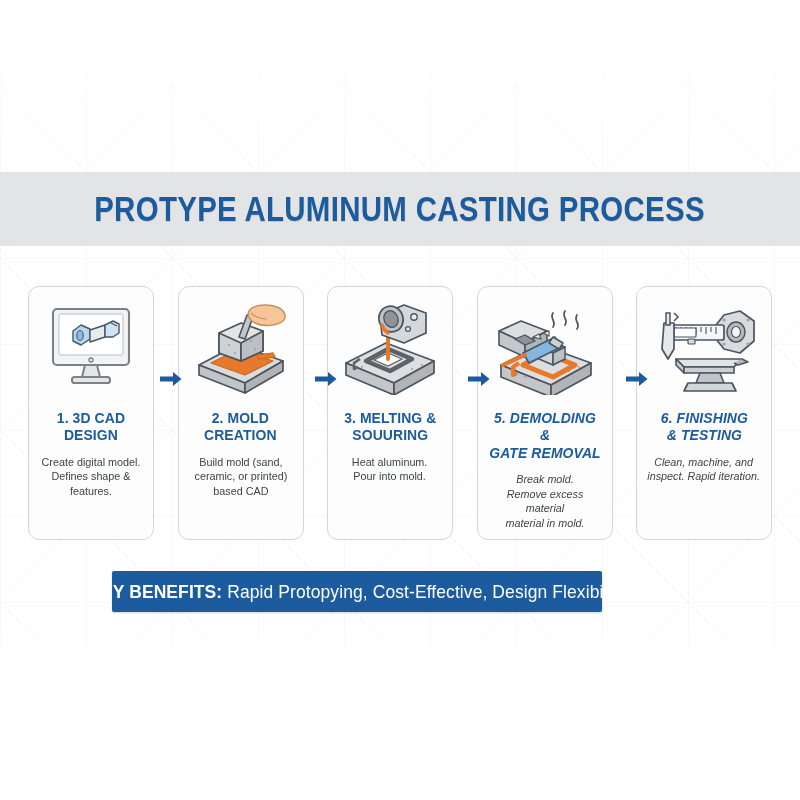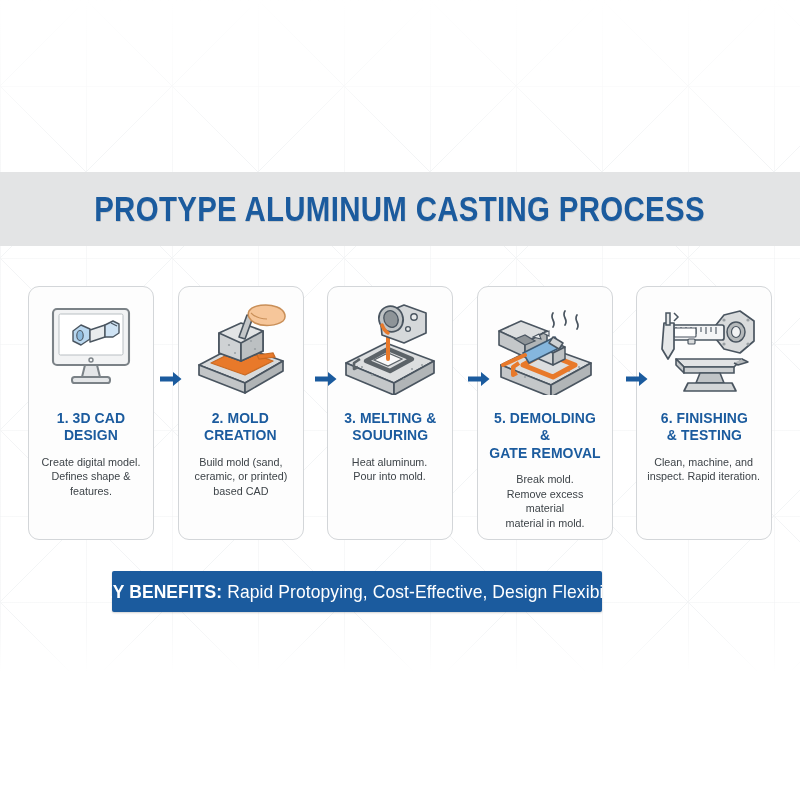--- a/index.html
+++ b/index.html
@@ -75,21 +75,21 @@
     height: 254px;
     background: #fdfdfd;
     border: 1.3px solid #d3d6d9;
     border-radius: 11px;
     box-sizing: border-box;
     padding: 10px 5px 8px 5px;
     display: flex;
     flex-direction: column;
     align-items: center;
   }
-  .card.wide { width: 136px; }
+  .card.wide { width: 136px; font-style: italic; }
 
   .icon-box {
     width: 112px;
     height: 96px;
     display: flex;
     align-items: center;
     justify-content: center;
     margin-top: 4px;
   }
   .icon-box svg { display: block; }

